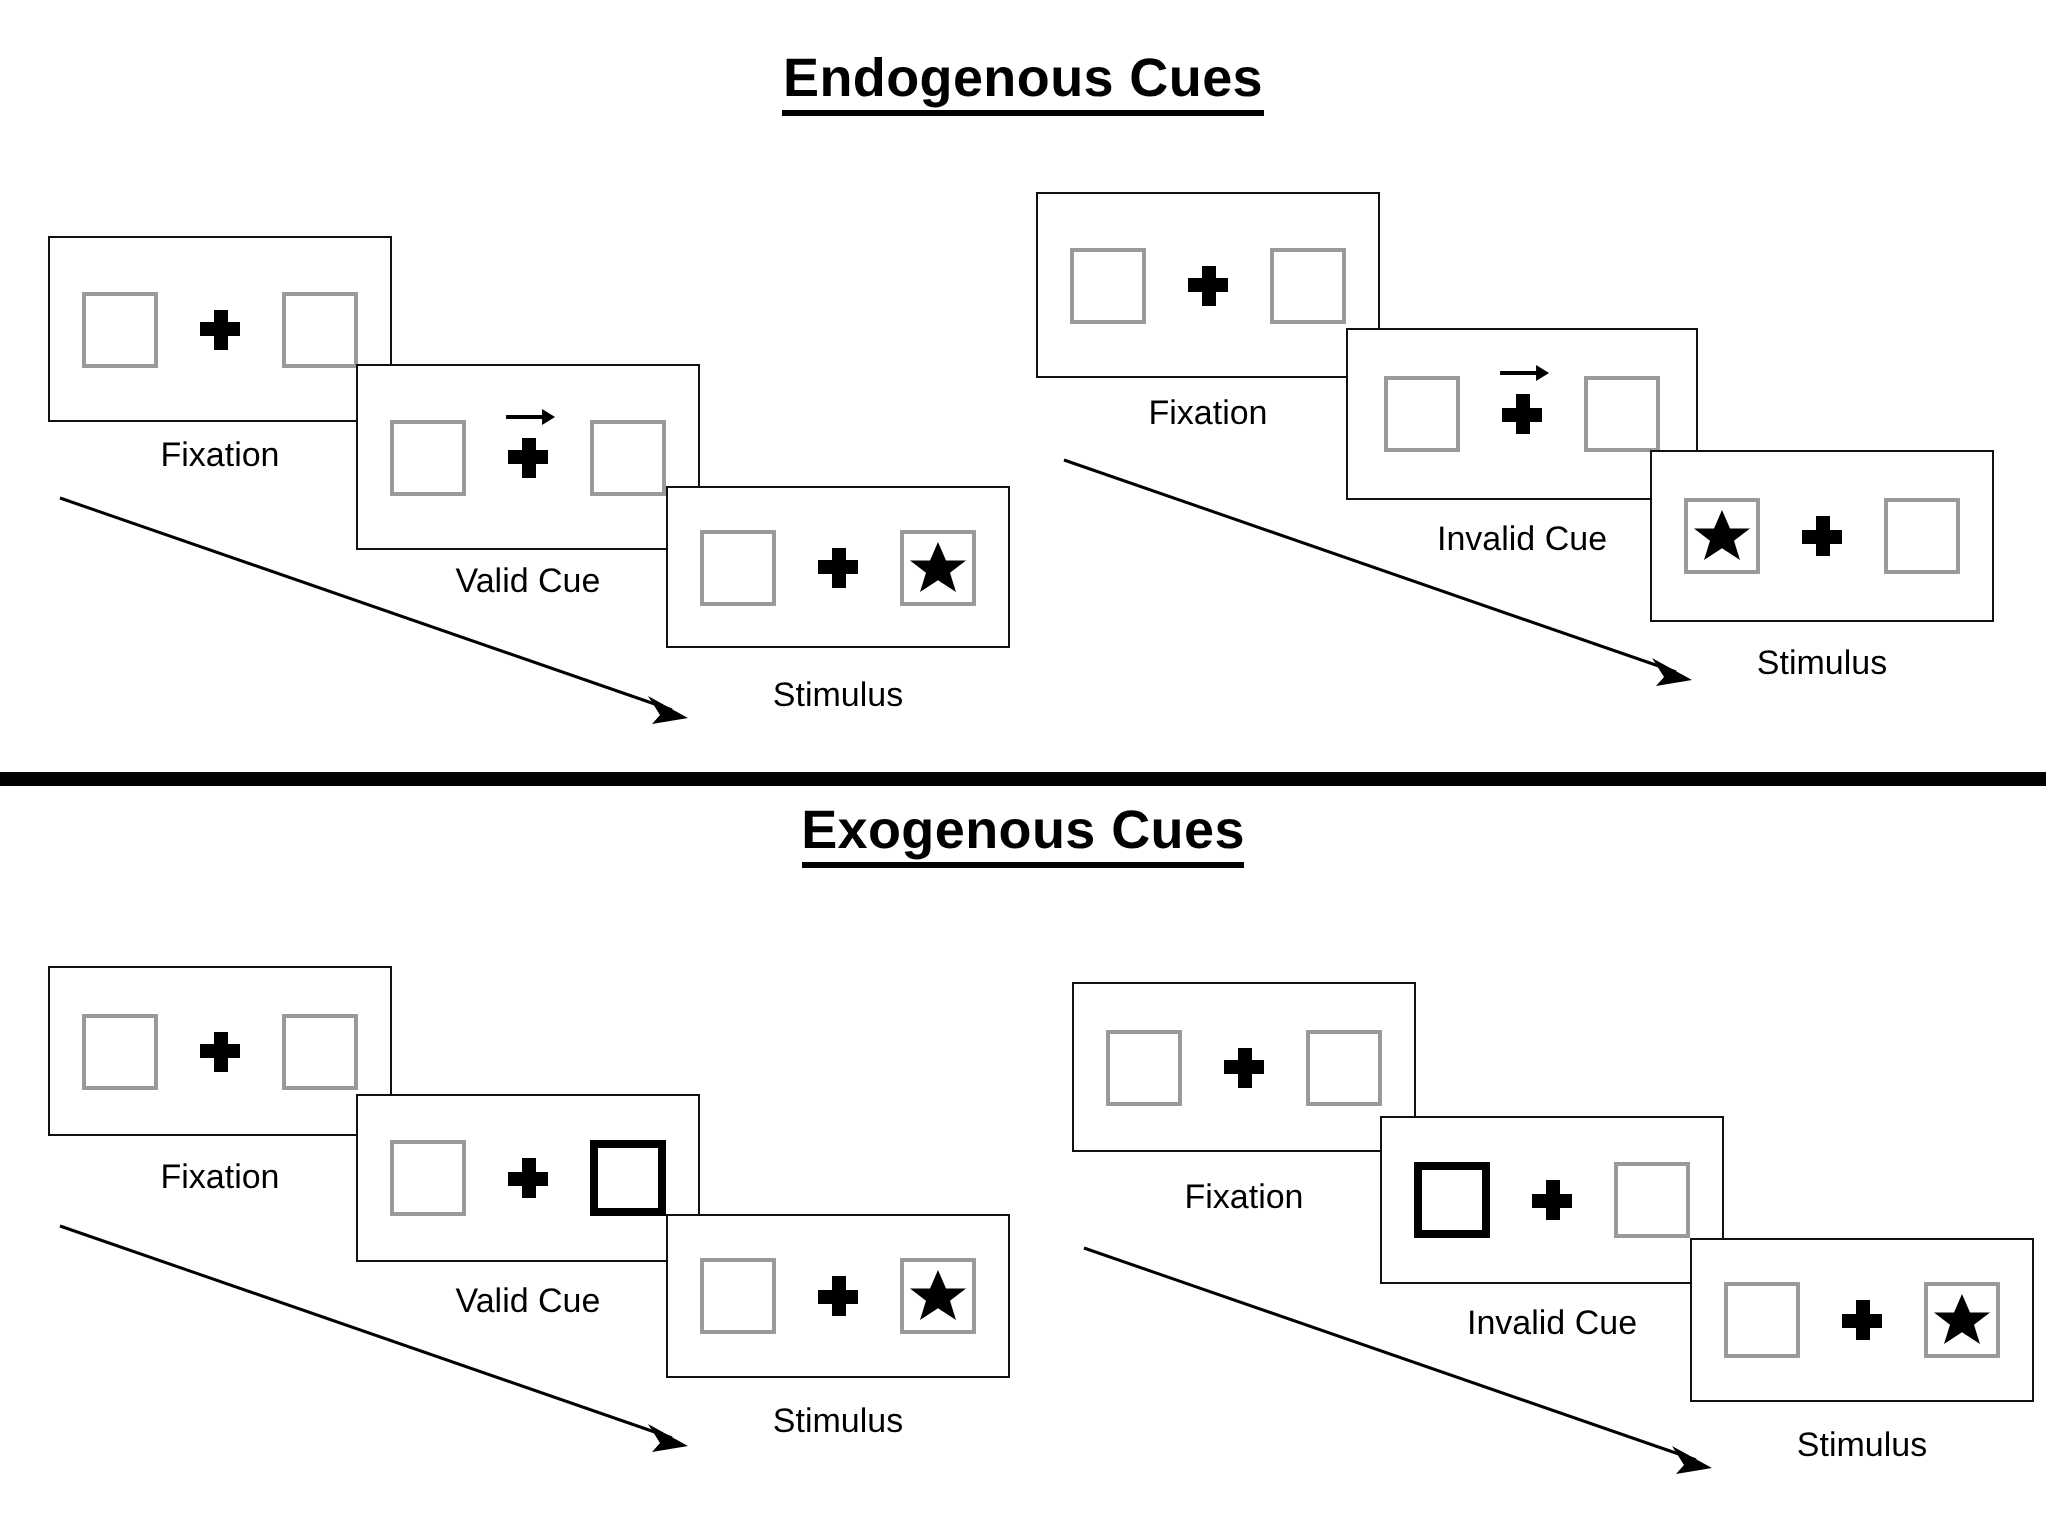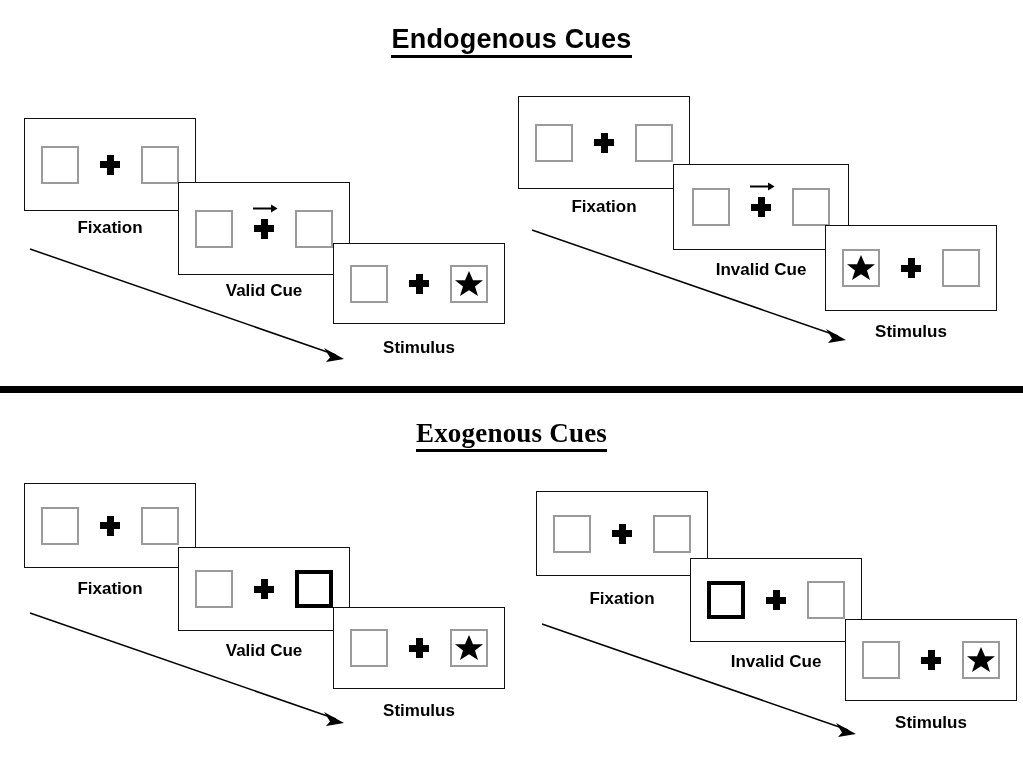--- a/index.html
+++ b/index.html
@@ -24,21 +24,21 @@
     font-size: 27px;
     font-weight: bold;
     letter-spacing: 0.2px;
   }
   .section-title span {
     border-bottom: 3px solid #000;
     padding-bottom: 1px;
     margin-top: 32px;
   }
   #title-endogenous { top: 24px; left: 0; }
-  #title-exogenous  { top: 418px; left: 0; font-family: Liberation Serif, serif; }
+  #title-exogenous  { top: 400px; left: 0; }
 
   
   .separator {
     position: absolute;
     left: 0;
     width: 1023px;
     height: 7px;
     background: #000000;
   }
   #divider-main { top: 386px; }
@@ -114,21 +114,21 @@
     left: 50%;
     transform: translateX(-46%);
     width: 26px;
     height: 11px;
   }
 
   
   .caption {
     position: absolute;
     font-size: 17px;
-    font-weight: bold;
+    font-weight: normal;
     white-space: nowrap;
     text-align: center;
   }
 
   
   .flow-arrow {
     position: absolute;
     pointer-events: none;
   }
 </style>

